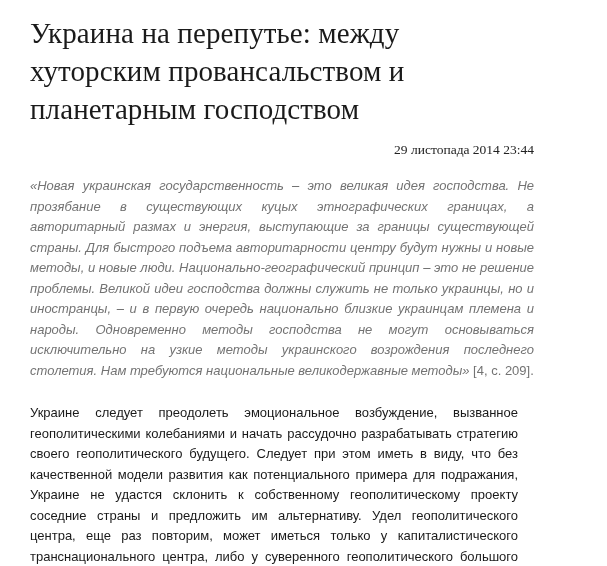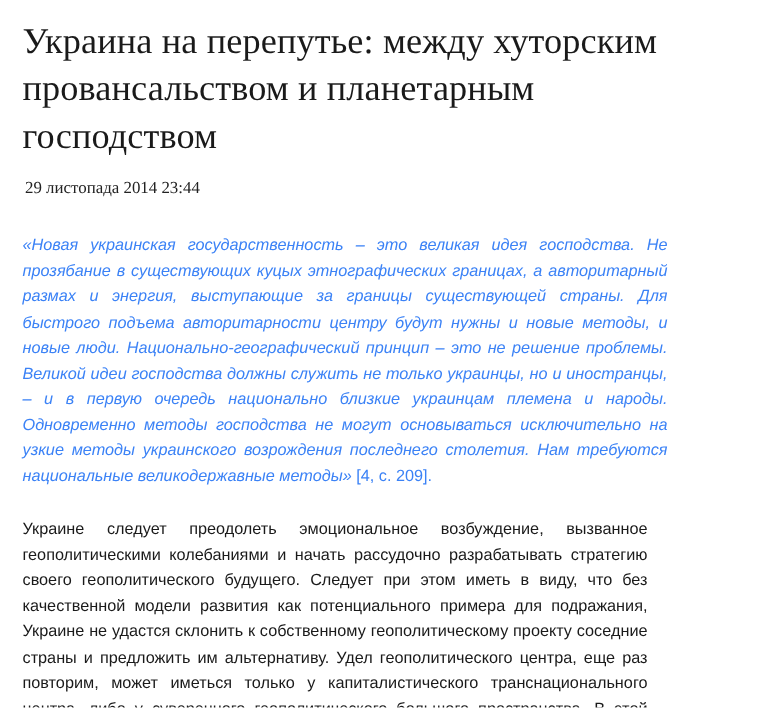--- a/index.html
+++ b/index.html
@@ -11,46 +11,47 @@
     width: 607px;
     height: 566px;
     overflow: hidden;
     font-family: "Liberation Sans", sans-serif;
     color: #000000;
   }
   .page {
     width: 548px;
     height: 566px;
     box-sizing: border-box;
-    padding: 8px 14px 0 18px;
+    padding: 8px 14px 0 30px;
     position: relative;
   }
   .article-title {
     font-family: "Liberation Serif", serif;
     font-size: 29px;
     line-height: 38px;
     font-weight: normal;
     color: #1a1a1a;
     margin: 6px 0 0 0;
     letter-spacing: 0.1px;
   }
   .article-date {
     font-family: "Liberation Serif", serif;
     font-size: 13.5px;
     color: #222222;
     margin: 14px 0 0 2px;
+    text-align: right;
   }
   .quote-block {
     font-family: "Liberation Sans", sans-serif;
     font-style: italic;
     font-size: 13px;
     line-height: 20.5px;
     text-align: justify;
-    color: #3b82f6;
-    margin: 28px 0 0 0;
+    color: #737373;
+    margin: 18px 0 0 0;
   }
   .quote-block .ref {
     font-style: normal;
   }
   .body-paragraph {
     font-family: "Liberation Sans", sans-serif;
     font-size: 13px;
     line-height: 20.5px;
     text-align: justify;
     color: #1a1a1a;

